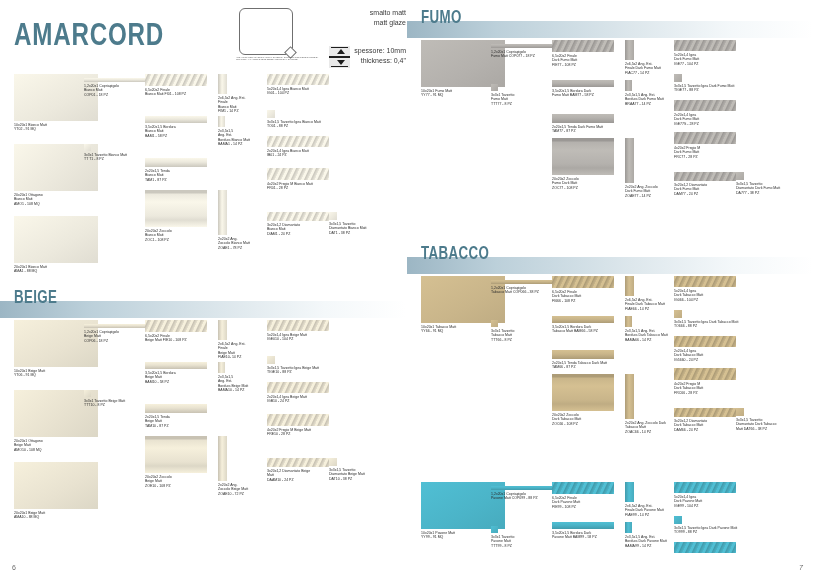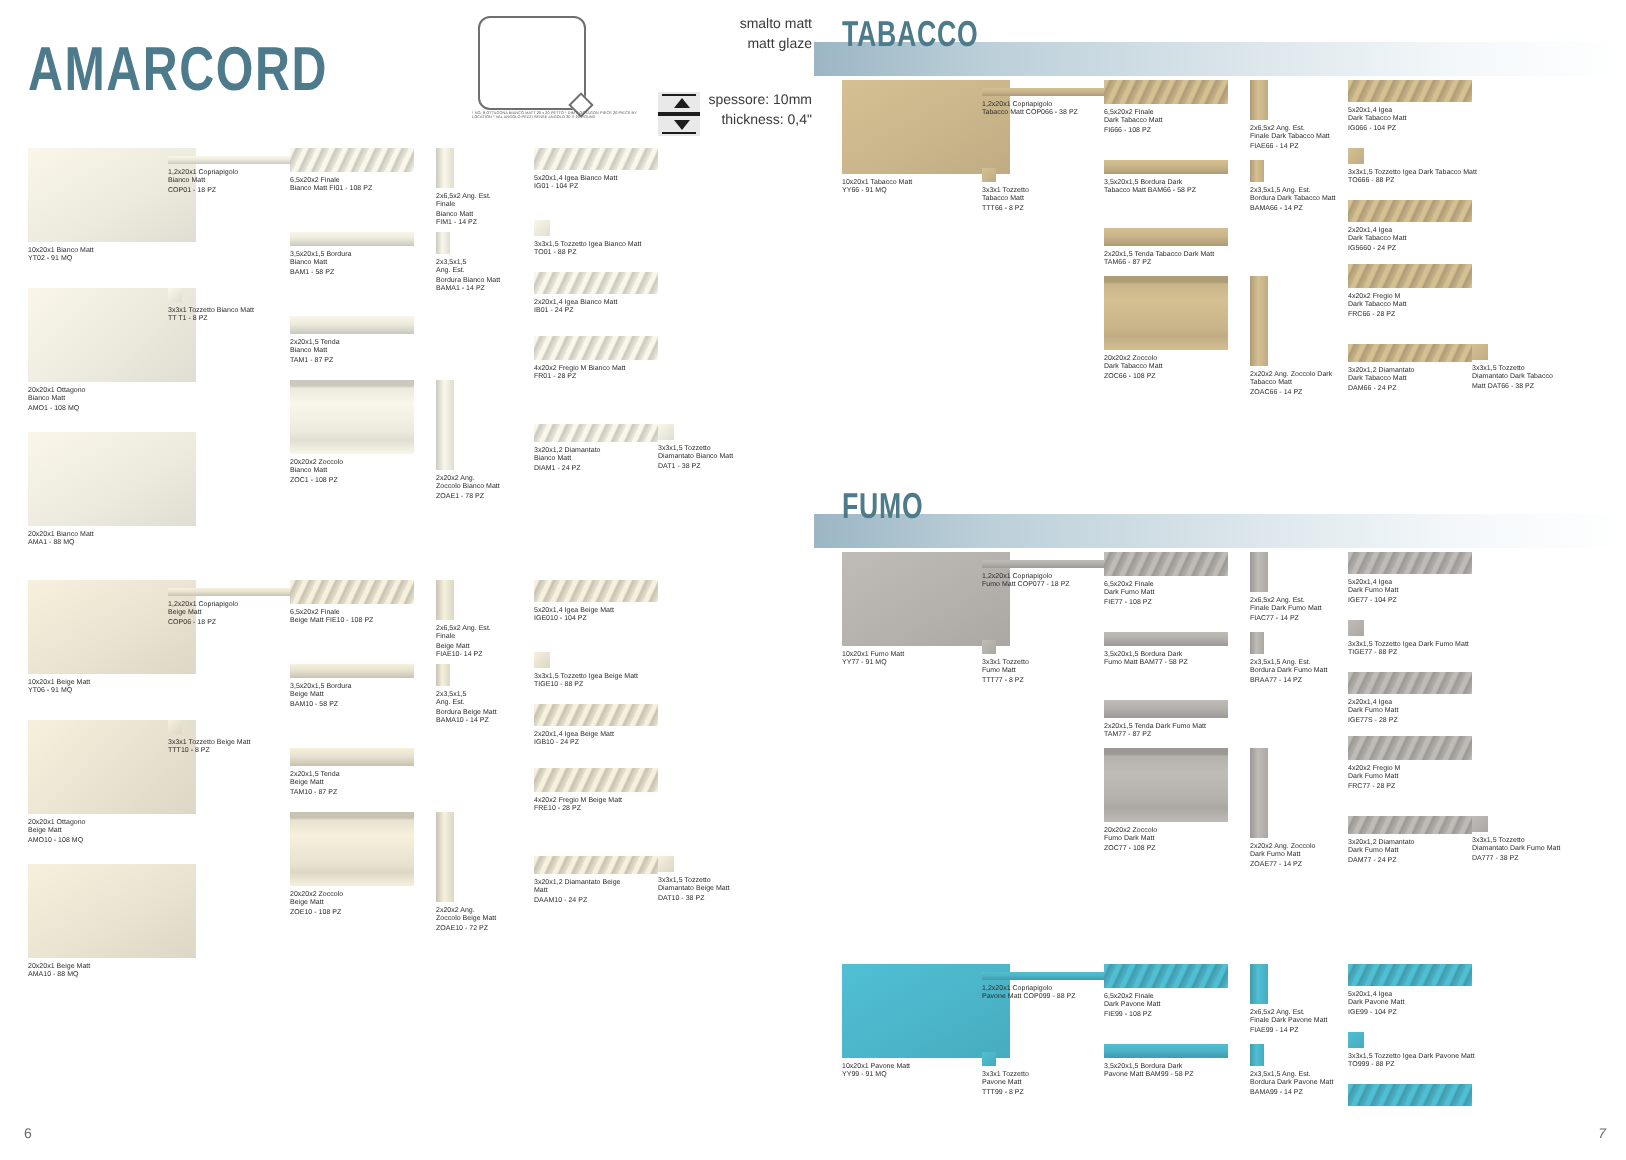--- a/index.html
+++ b/index.html
@@ -202,20 +202,24 @@
           </div>
           <div class="item" style="left: 329px; top: 140px;">
             <div class="sw tozsm" style="background: linear-gradient(135deg, rgb(250, 247, 234), rgb(224, 221, 210));"></div>
             <div class="cap">3x3x1,5 Tozzetto
 Diamantato Bianco Matt
 DAT1 - 38 PZ</div>
           </div>
         </div>
       </div>
       <div style="position: relative;">
+        <div class="sec-head">
+          <div class="sec-band"></div>
+          <div class="sec-title">BEIGE</div>
+        </div>
         <div class="grid" style="height: 216px;">
           <div class="item" style="left: 14px; top: 2px;">
             <div class="sw field" style="background: linear-gradient(150deg, rgb(246, 240, 220) 0%, rgb(232, 226, 208) 60%, rgb(220, 215, 198) 100%);"></div>
             <div class="cap">10x20x1 Beige Matt
 YT06 - 91 MQ</div>
           </div>
           <div class="item" style="left: 14px; top: 72px;">
             <div class="sw ottagono" style="background: linear-gradient(135deg, rgb(246, 240, 220) 0%, rgb(232, 226, 208) 55%, rgb(220, 215, 198) 100%);"></div>
             <div class="cap">20x20x1 Ottagono
 Beige Matt
@@ -316,20 +320,119 @@
       </div>
     </div>
   <div class="pagenum l">6</div>
 </div>
 
 <div class="page right">
   <div id="right-sections" style="position:absolute;left:0;top:8px;width:406px;">
       <div style="position: relative;">
         <div class="sec-head">
           <div class="sec-band"></div>
+          <div class="sec-title">FUMO</div>
+        </div>
+        <div class="grid" style="height: 206px;">
+          <div class="item" style="left: 14px; top: 2px;">
+            <div class="sw field" style="background: linear-gradient(150deg, rgb(191, 188, 183) 0%, rgb(180, 177, 173) 60%, rgb(171, 168, 164) 100%);"></div>
+            <div class="cap">10x20x1 Fumo Matt
+YY77 - 91 MQ</div>
+          </div>
+          <div class="item" style="left: 84px; top: 6px;">
+            <div class="sw listello" style="background: linear-gradient(rgb(191, 188, 183) 0%, rgb(180, 177, 173) 45%, rgb(155, 152, 149) 100%);"></div>
+            <div class="cap">1,2x20x1 Copriapigolo
+Fumo Matt COP077 - 18 PZ</div>
+          </div>
+          <div class="item" style="left: 84px; top: 46px;">
+            <div class="sw tozzetto" style="background: linear-gradient(135deg, rgb(191, 188, 183), rgb(171, 168, 164));"></div>
+            <div class="cap">3x3x1 Tozzetto
+Fumo Matt
+TTT77 - 8 PZ</div>
+          </div>
+          <div class="item" style="left: 145px; top: 2px;">
+            <div class="sw fregio" style="background: repeating-linear-gradient(115deg, rgb(191, 188, 183) 0px, rgb(191, 188, 183) 2px, rgb(155, 152, 149) 3px, rgb(180, 177, 173) 6px);"></div>
+            <div class="cap">6,5x20x2 Finale
+Dark Fumo Matt
+FIE77 - 108 PZ</div>
+          </div>
+          <div class="item" style="left: 145px; top: 42px;">
+            <div class="sw bordura" style="background: linear-gradient(rgb(191, 188, 183) 0%, rgb(180, 177, 173) 45%, rgb(155, 152, 149) 100%);"></div>
+            <div class="cap">3,5x20x1,5 Bordura Dark
+Fumo Matt BAM77 - 58 PZ</div>
+          </div>
+          <div class="item" style="left: 145px; top: 76px;">
+            <div class="sw tenda" style="background: linear-gradient(rgb(191, 188, 183) 0%, rgb(180, 177, 173) 45%, rgb(155, 152, 149) 100%);"></div>
+            <div class="cap">2x20x1,5 Tenda Dark Fumo Matt
+TAM77 - 87 PZ</div>
+          </div>
+          <div class="item" style="left: 145px; top: 100px;">
+            <div class="sw zoccolo" style="background: linear-gradient(rgb(155, 152, 149) 0px, rgb(155, 152, 149) 3px, rgb(180, 177, 173) 4px, rgb(191, 188, 183) 12px, rgb(180, 177, 173) 26px, rgb(171, 168, 164) 30px, rgb(191, 188, 183) 37px);"></div>
+            <div class="cap">20x20x2 Zoccolo
+Fumo Dark Matt
+ZOC77 - 108 PZ</div>
+          </div>
+          <div class="item" style="left: 218px; top: 2px;">
+            <div class="sw angolo" style="background: linear-gradient(90deg, rgb(155, 152, 149) 0%, rgb(191, 188, 183) 45%, rgb(171, 168, 164) 100%);"></div>
+            <div class="cap">2x6,5x2 Ang. Est.
+Finale Dark Fumo Matt
+FIAC77 - 14 PZ</div>
+          </div>
+          <div class="item" style="left: 218px; top: 42px;">
+            <div class="sw angsm" style="background: linear-gradient(90deg, rgb(155, 152, 149) 0%, rgb(191, 188, 183) 45%, rgb(171, 168, 164) 100%);"></div>
+            <div class="cap">2x3,5x1,5 Ang. Est.
+Bordura Dark Fumo Matt
+BRAA77 - 14 PZ</div>
+          </div>
+          <div class="item" style="left: 218px; top: 100px;">
+            <div class="sw angzoc" style="background: linear-gradient(90deg, rgb(155, 152, 149) 0%, rgb(191, 188, 183) 45%, rgb(171, 168, 164) 100%);"></div>
+            <div class="cap">2x20x2 Ang. Zoccolo
+Dark Fumo Matt
+ZOAE77 - 14 PZ</div>
+          </div>
+          <div class="item" style="left: 267px; top: 2px;">
+            <div class="sw igea" style="background: repeating-linear-gradient(115deg, rgb(191, 188, 183) 0px, rgb(191, 188, 183) 2px, rgb(155, 152, 149) 3px, rgb(180, 177, 173) 6px);"></div>
+            <div class="cap">5x20x1,4 Igea
+Dark Fumo Matt
+IGE77 - 104 PZ</div>
+          </div>
+          <div class="item" style="left: 267px; top: 36px;">
+            <div class="sw tozsm" style="background: linear-gradient(135deg, rgb(191, 188, 183), rgb(171, 168, 164));"></div>
+            <div class="cap">3x3x1,5 Tozzetto Igea Dark Fumo Matt
+TIGE77 - 88 PZ</div>
+          </div>
+          <div class="item" style="left: 267px; top: 62px;">
+            <div class="sw igea" style="background: repeating-linear-gradient(115deg, rgb(191, 188, 183) 0px, rgb(191, 188, 183) 2px, rgb(155, 152, 149) 3px, rgb(180, 177, 173) 6px);"></div>
+            <div class="cap">2x20x1,4 Igea
+Dark Fumo Matt
+IGE77S - 28 PZ</div>
+          </div>
+          <div class="item" style="left: 267px; top: 94px;">
+            <div class="sw fregio" style="background: repeating-linear-gradient(115deg, rgb(191, 188, 183) 0px, rgb(191, 188, 183) 2px, rgb(155, 152, 149) 3px, rgb(180, 177, 173) 6px);"></div>
+            <div class="cap">4x20x2 Fregio M
+Dark Fumo Matt
+FRC77 - 28 PZ</div>
+          </div>
+          <div class="item" style="left: 267px; top: 134px;">
+            <div class="sw diamantato" style="background: repeating-linear-gradient(115deg, rgb(191, 188, 183) 0px, rgb(191, 188, 183) 2px, rgb(155, 152, 149) 3px, rgb(180, 177, 173) 6px);"></div>
+            <div class="cap">3x20x1,2 Diamantato
+Dark Fumo Matt
+DAM77 - 24 PZ</div>
+          </div>
+          <div class="item" style="left: 329px; top: 134px;">
+            <div class="sw tozsm" style="background: linear-gradient(135deg, rgb(191, 188, 183), rgb(171, 168, 164));"></div>
+            <div class="cap">3x3x1,5 Tozzetto
+Diamantato Dark Fumo Matt
+DA777 - 38 PZ</div>
+          </div>
+        </div>
+      </div>
+      <div style="position: relative;">
+        <div class="sec-head">
+          <div class="sec-band"></div>
           <div class="sec-title">TABACCO</div>
         </div>
         <div class="grid" style="height: 206px;">
           <div class="item" style="left: 14px; top: 2px;">
             <div class="sw field" style="background: linear-gradient(150deg, rgb(213, 192, 146) 0%, rgb(201, 181, 138) 60%, rgb(191, 172, 131) 100%);"></div>
             <div class="cap">10x20x1 Tabacco Matt
 YY66 - 91 MQ</div>
           </div>
           <div class="item" style="left: 84px; top: 6px;">
             <div class="sw listello" style="background: linear-gradient(rgb(213, 192, 146) 0%, rgb(201, 181, 138) 45%, rgb(173, 156, 119) 100%);"></div>
@@ -409,119 +512,20 @@
             <div class="sw diamantato" style="background: repeating-linear-gradient(115deg, rgb(213, 192, 146) 0px, rgb(213, 192, 146) 2px, rgb(173, 156, 119) 3px, rgb(201, 181, 138) 6px);"></div>
             <div class="cap">3x20x1,2 Diamantato
 Dark Tabacco Matt
 DAM66 - 24 PZ</div>
           </div>
           <div class="item" style="left: 329px; top: 134px;">
             <div class="sw tozsm" style="background: linear-gradient(135deg, rgb(213, 192, 146), rgb(191, 172, 131));"></div>
             <div class="cap">3x3x1,5 Tozzetto
 Diamantato Dark Tabacco
 Matt DAT66 - 38 PZ</div>
-          </div>
-        </div>
-      </div>
-      <div style="position: relative;">
-        <div class="sec-head">
-          <div class="sec-band"></div>
-          <div class="sec-title">FUMO</div>
-        </div>
-        <div class="grid" style="height: 206px;">
-          <div class="item" style="left: 14px; top: 2px;">
-            <div class="sw field" style="background: linear-gradient(150deg, rgb(191, 188, 183) 0%, rgb(180, 177, 173) 60%, rgb(171, 168, 164) 100%);"></div>
-            <div class="cap">10x20x1 Fumo Matt
-YY77 - 91 MQ</div>
-          </div>
-          <div class="item" style="left: 84px; top: 6px;">
-            <div class="sw listello" style="background: linear-gradient(rgb(191, 188, 183) 0%, rgb(180, 177, 173) 45%, rgb(155, 152, 149) 100%);"></div>
-            <div class="cap">1,2x20x1 Copriapigolo
-Fumo Matt COP077 - 18 PZ</div>
-          </div>
-          <div class="item" style="left: 84px; top: 46px;">
-            <div class="sw tozzetto" style="background: linear-gradient(135deg, rgb(191, 188, 183), rgb(171, 168, 164));"></div>
-            <div class="cap">3x3x1 Tozzetto
-Fumo Matt
-TTT77 - 8 PZ</div>
-          </div>
-          <div class="item" style="left: 145px; top: 2px;">
-            <div class="sw fregio" style="background: repeating-linear-gradient(115deg, rgb(191, 188, 183) 0px, rgb(191, 188, 183) 2px, rgb(155, 152, 149) 3px, rgb(180, 177, 173) 6px);"></div>
-            <div class="cap">6,5x20x2 Finale
-Dark Fumo Matt
-FIE77 - 108 PZ</div>
-          </div>
-          <div class="item" style="left: 145px; top: 42px;">
-            <div class="sw bordura" style="background: linear-gradient(rgb(191, 188, 183) 0%, rgb(180, 177, 173) 45%, rgb(155, 152, 149) 100%);"></div>
-            <div class="cap">3,5x20x1,5 Bordura Dark
-Fumo Matt BAM77 - 58 PZ</div>
-          </div>
-          <div class="item" style="left: 145px; top: 76px;">
-            <div class="sw tenda" style="background: linear-gradient(rgb(191, 188, 183) 0%, rgb(180, 177, 173) 45%, rgb(155, 152, 149) 100%);"></div>
-            <div class="cap">2x20x1,5 Tenda Dark Fumo Matt
-TAM77 - 87 PZ</div>
-          </div>
-          <div class="item" style="left: 145px; top: 100px;">
-            <div class="sw zoccolo" style="background: linear-gradient(rgb(155, 152, 149) 0px, rgb(155, 152, 149) 3px, rgb(180, 177, 173) 4px, rgb(191, 188, 183) 12px, rgb(180, 177, 173) 26px, rgb(171, 168, 164) 30px, rgb(191, 188, 183) 37px);"></div>
-            <div class="cap">20x20x2 Zoccolo
-Fumo Dark Matt
-ZOC77 - 108 PZ</div>
-          </div>
-          <div class="item" style="left: 218px; top: 2px;">
-            <div class="sw angolo" style="background: linear-gradient(90deg, rgb(155, 152, 149) 0%, rgb(191, 188, 183) 45%, rgb(171, 168, 164) 100%);"></div>
-            <div class="cap">2x6,5x2 Ang. Est.
-Finale Dark Fumo Matt
-FIAC77 - 14 PZ</div>
-          </div>
-          <div class="item" style="left: 218px; top: 42px;">
-            <div class="sw angsm" style="background: linear-gradient(90deg, rgb(155, 152, 149) 0%, rgb(191, 188, 183) 45%, rgb(171, 168, 164) 100%);"></div>
-            <div class="cap">2x3,5x1,5 Ang. Est.
-Bordura Dark Fumo Matt
-BRAA77 - 14 PZ</div>
-          </div>
-          <div class="item" style="left: 218px; top: 100px;">
-            <div class="sw angzoc" style="background: linear-gradient(90deg, rgb(155, 152, 149) 0%, rgb(191, 188, 183) 45%, rgb(171, 168, 164) 100%);"></div>
-            <div class="cap">2x20x2 Ang. Zoccolo
-Dark Fumo Matt
-ZOAE77 - 14 PZ</div>
-          </div>
-          <div class="item" style="left: 267px; top: 2px;">
-            <div class="sw igea" style="background: repeating-linear-gradient(115deg, rgb(191, 188, 183) 0px, rgb(191, 188, 183) 2px, rgb(155, 152, 149) 3px, rgb(180, 177, 173) 6px);"></div>
-            <div class="cap">5x20x1,4 Igea
-Dark Fumo Matt
-IGE77 - 104 PZ</div>
-          </div>
-          <div class="item" style="left: 267px; top: 36px;">
-            <div class="sw tozsm" style="background: linear-gradient(135deg, rgb(191, 188, 183), rgb(171, 168, 164));"></div>
-            <div class="cap">3x3x1,5 Tozzetto Igea Dark Fumo Matt
-TIGE77 - 88 PZ</div>
-          </div>
-          <div class="item" style="left: 267px; top: 62px;">
-            <div class="sw igea" style="background: repeating-linear-gradient(115deg, rgb(191, 188, 183) 0px, rgb(191, 188, 183) 2px, rgb(155, 152, 149) 3px, rgb(180, 177, 173) 6px);"></div>
-            <div class="cap">2x20x1,4 Igea
-Dark Fumo Matt
-IGE77S - 28 PZ</div>
-          </div>
-          <div class="item" style="left: 267px; top: 94px;">
-            <div class="sw fregio" style="background: repeating-linear-gradient(115deg, rgb(191, 188, 183) 0px, rgb(191, 188, 183) 2px, rgb(155, 152, 149) 3px, rgb(180, 177, 173) 6px);"></div>
-            <div class="cap">4x20x2 Fregio M
-Dark Fumo Matt
-FRC77 - 28 PZ</div>
-          </div>
-          <div class="item" style="left: 267px; top: 134px;">
-            <div class="sw diamantato" style="background: repeating-linear-gradient(115deg, rgb(191, 188, 183) 0px, rgb(191, 188, 183) 2px, rgb(155, 152, 149) 3px, rgb(180, 177, 173) 6px);"></div>
-            <div class="cap">3x20x1,2 Diamantato
-Dark Fumo Matt
-DAM77 - 24 PZ</div>
-          </div>
-          <div class="item" style="left: 329px; top: 134px;">
-            <div class="sw tozsm" style="background: linear-gradient(135deg, rgb(191, 188, 183), rgb(171, 168, 164));"></div>
-            <div class="cap">3x3x1,5 Tozzetto
-Diamantato Dark Fumo Matt
-DA777 - 38 PZ</div>
           </div>
         </div>
       </div>
       <div style="position: relative;">
         <div class="grid" style="height: 206px;">
           <div class="item" style="left: 14px; top: 2px;">
             <div class="sw field" style="background: linear-gradient(150deg, rgb(80, 191, 212) 0%, rgb(75, 180, 200) 60%, rgb(71, 171, 190) 100%);"></div>
             <div class="cap">10x20x1 Pavone Matt
 YY99 - 91 MQ</div>
           </div>

